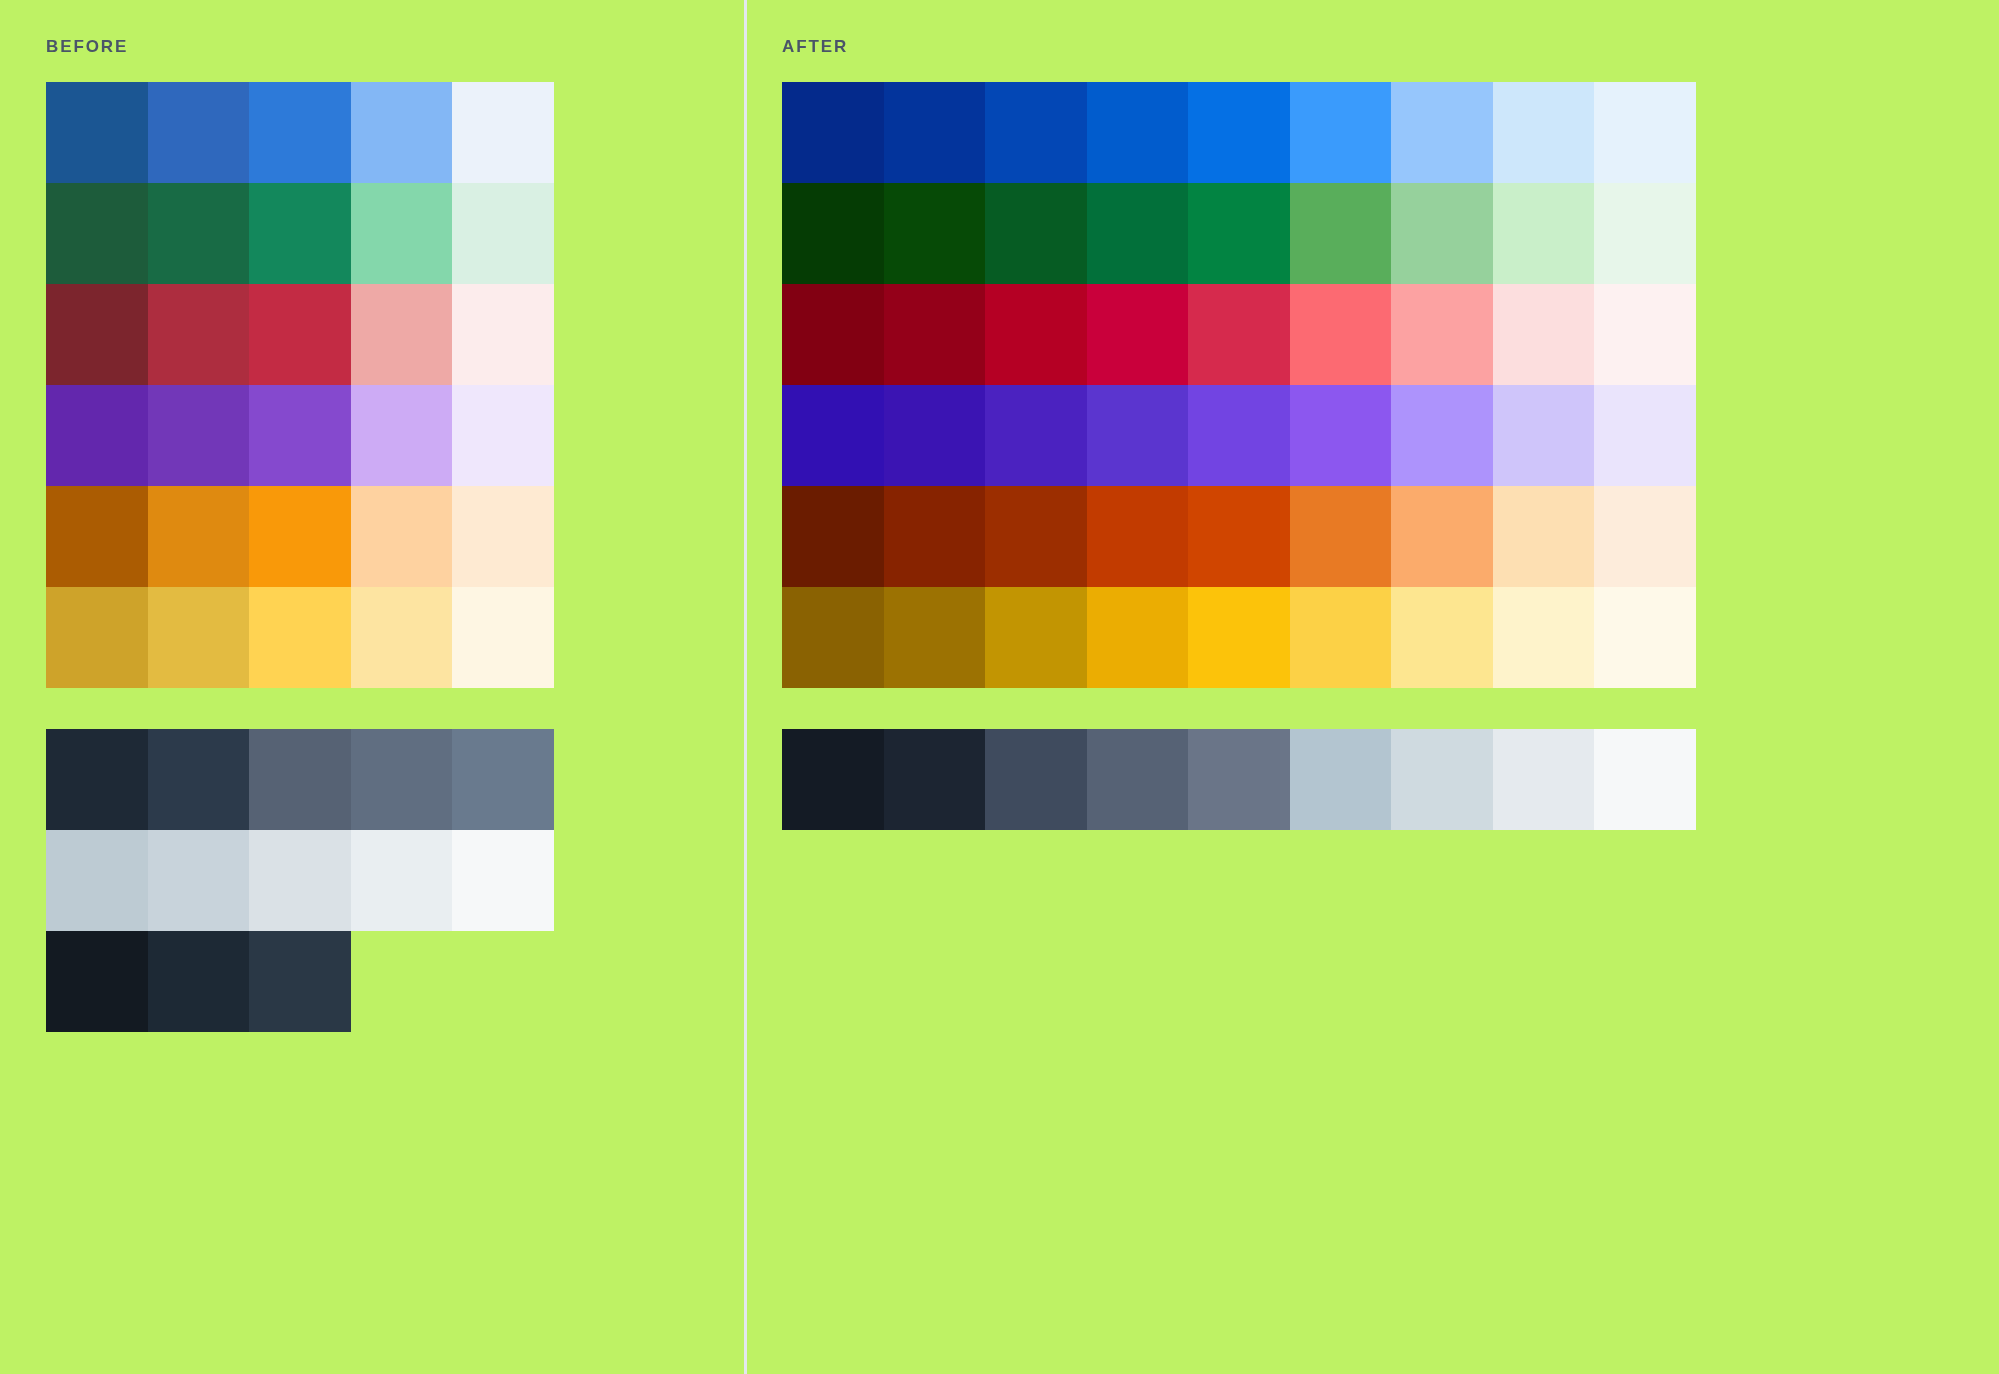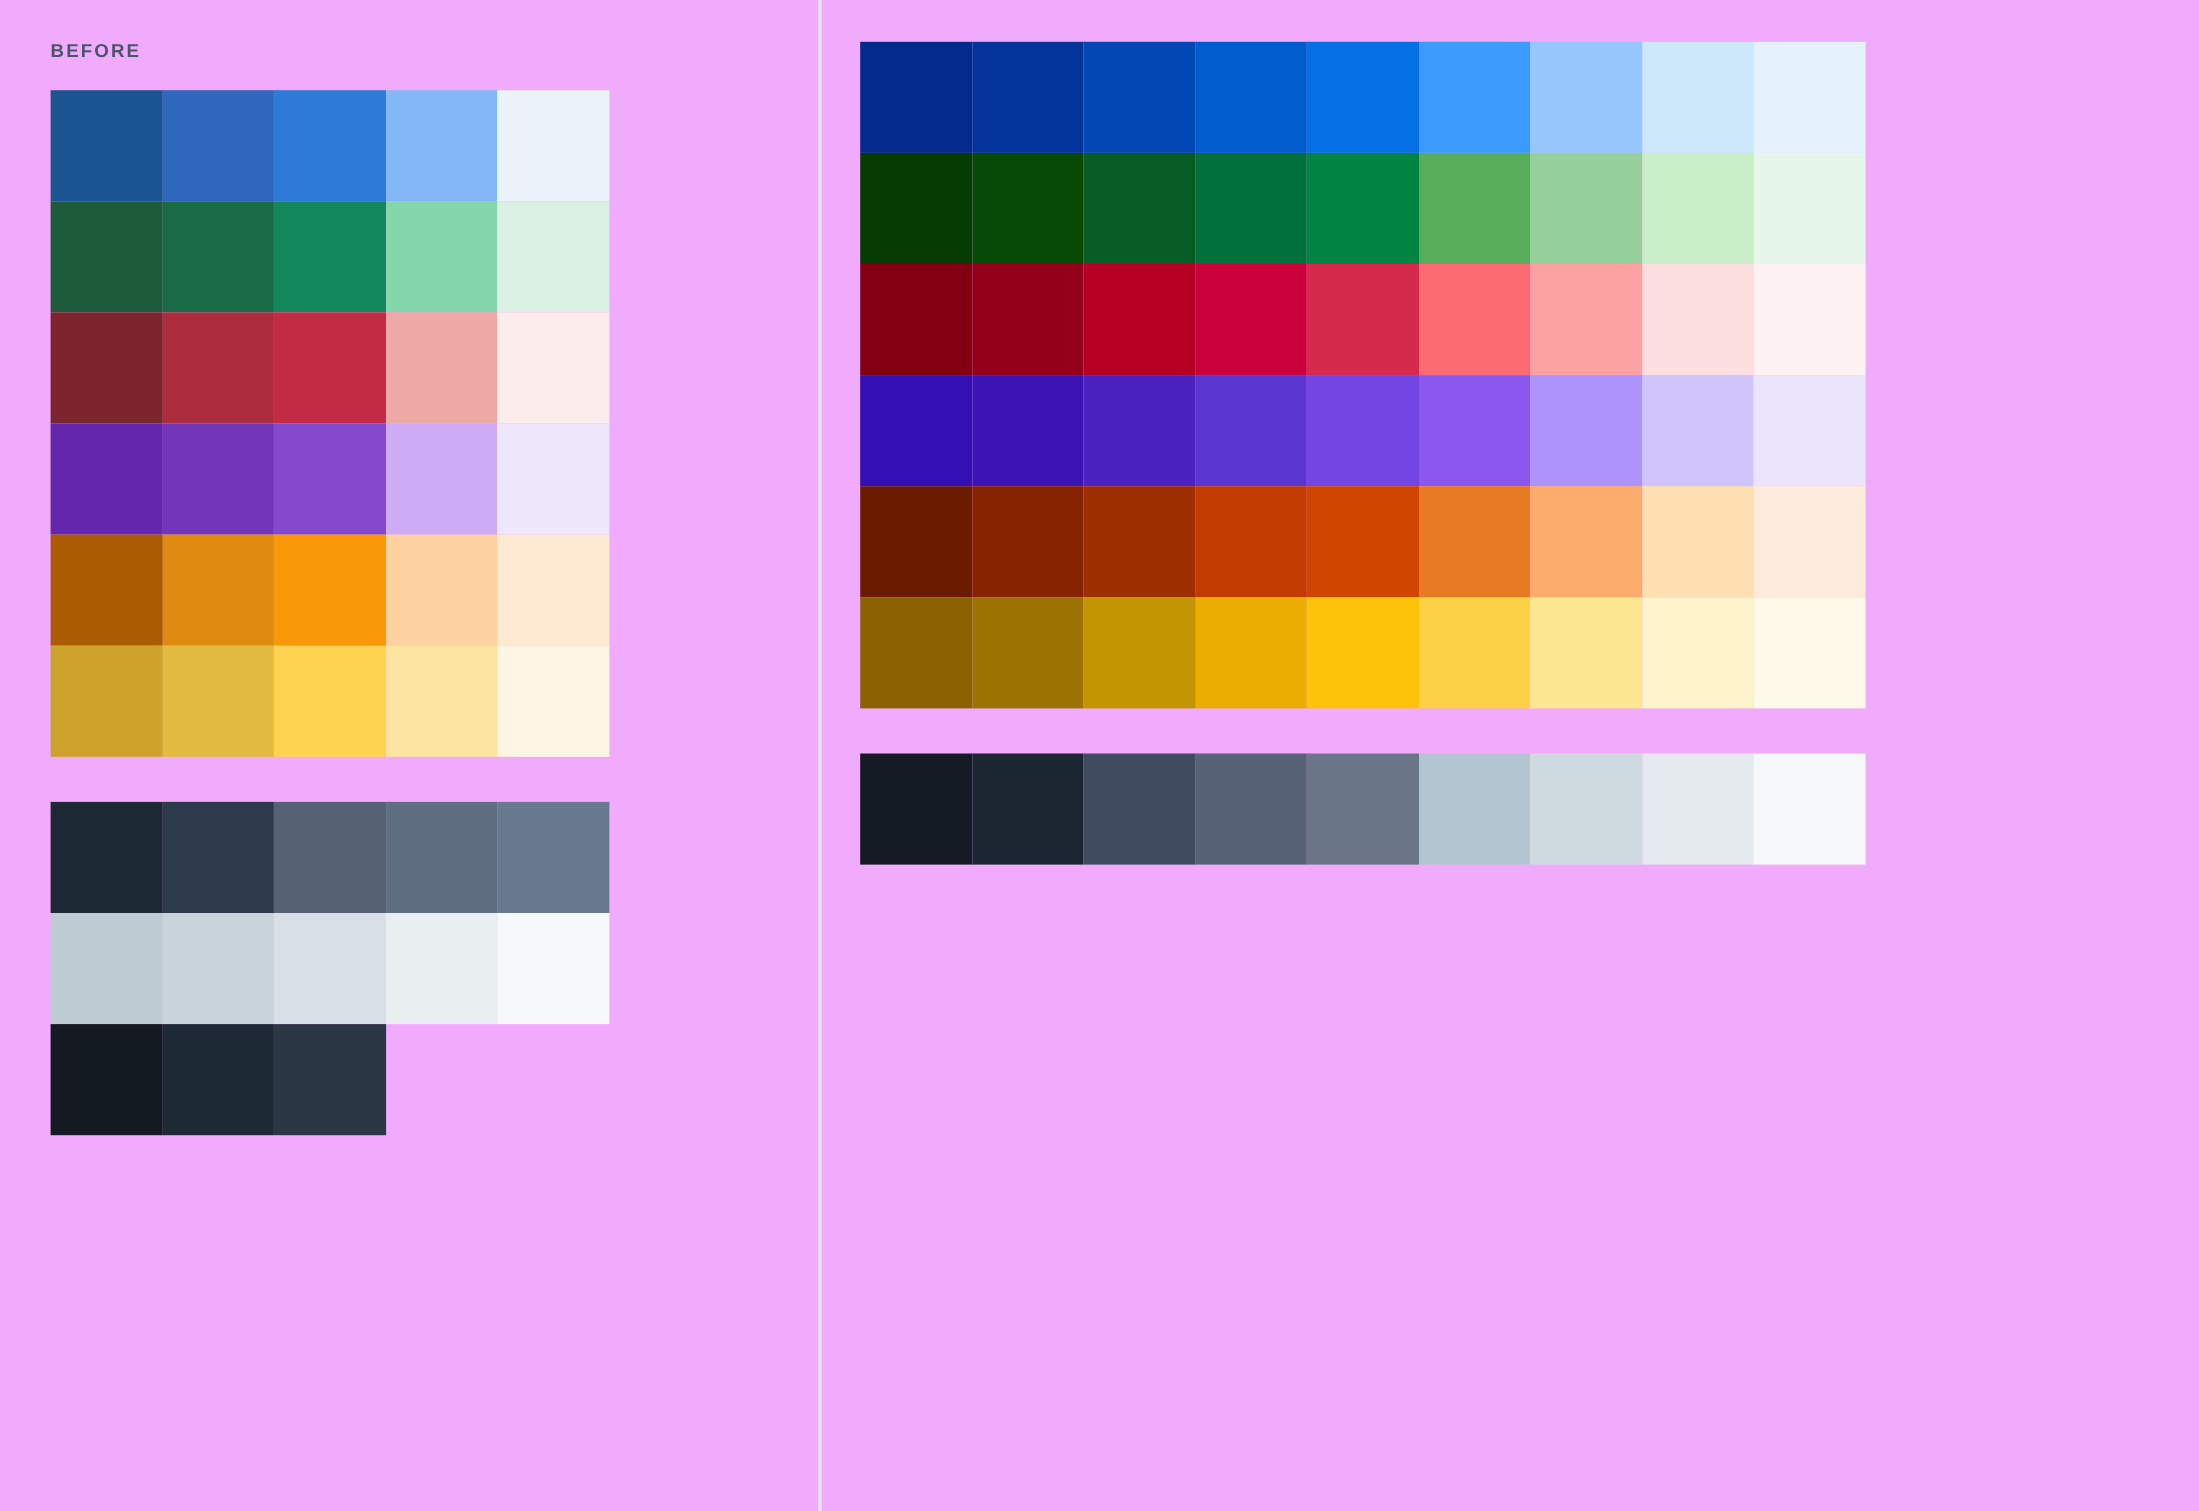--- a/index.html
+++ b/index.html
@@ -8,21 +8,21 @@
     margin: 0; padding: 0;
     width: 1999px; height: 1374px;
     background: #ffffff;
     font-family: "Liberation Sans", sans-serif;
     overflow: hidden;
   }
   #root {
     position: relative;
     width: 1999px;
     height: 1374px;
-    background: #f0abfc;
+    background: #bef264;
     display: flex;
   }
   .panel {
     position: relative;
     height: 100%;
     padding-top: 38px;
   }
   .panel-before { width: 745px; padding-left: 46px; }
   .panel-after  { width: 1254px; padding-left: 37px; }
   .divider {
@@ -130,20 +130,21 @@
           <div class="swatch" title="#131a22" style="background: rgb(19, 26, 34);"></div>
           <div class="swatch" title="#1d2935" style="background: rgb(29, 41, 53);"></div>
           <div class="swatch" title="#2a3846" style="background: rgb(42, 56, 70);"></div>
         </div>
       </div>
   </div>
 
   <div class="divider"></div>
 
   <div class="panel panel-after">
+    <div class="panel-label">AFTER</div>
     <div class="grid grid-after">
         <div class="row">
           <div class="swatch" title="#042a8c" style="background: rgb(4, 42, 140);"></div>
           <div class="swatch" title="#03349c" style="background: rgb(3, 52, 156);"></div>
           <div class="swatch" title="#0347b5" style="background: rgb(3, 71, 181);"></div>
           <div class="swatch" title="#015ccd" style="background: rgb(1, 92, 205);"></div>
           <div class="swatch" title="#0570e4" style="background: rgb(5, 112, 228);"></div>
           <div class="swatch" title="#3a9bfc" style="background: rgb(58, 155, 252);"></div>
           <div class="swatch" title="#96c6fc" style="background: rgb(150, 198, 252);"></div>
           <div class="swatch" title="#cde7fb" style="background: rgb(205, 231, 251);"></div>

